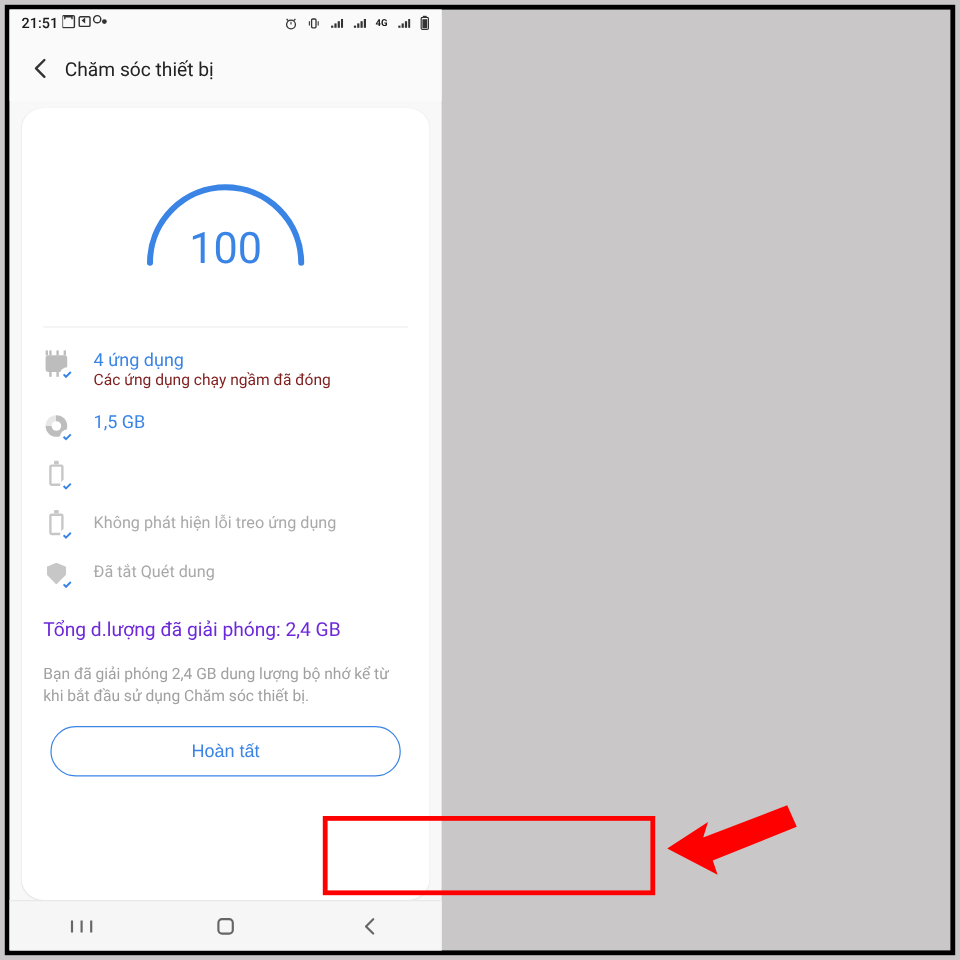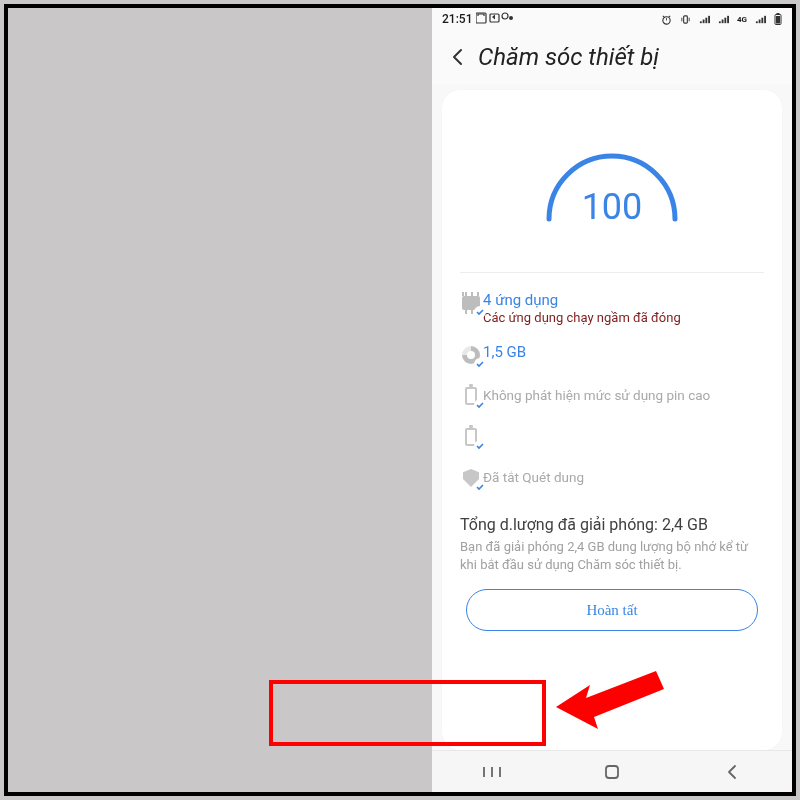--- a/index.html
+++ b/index.html
@@ -9,21 +9,21 @@
     font-family: -apple-system, BlinkMacSystemFont, "Segoe UI", Roboto, sans-serif;
     position: relative;
     overflow: hidden;
   }
   .frame {
     position: absolute;
     top: 4px; left: 4px; right: 4px; bottom: 4px;
     border: 4px solid #000;
     background: #c9c7c8;
     display: flex;
-    justify-content: flex-end;
+    justify-content: flex-start;
   }
   .phone {
     width: 360px;
     height: 100%;
     background: #f8f8f8;
     display: flex;
     flex-direction: column;
     position: relative;
   }
   
@@ -49,24 +49,23 @@
     background: #fafafa;
   }
   .back-arrow {
     width: 36px; height: 36px;
     display: flex; align-items: center; justify-content: center;
     cursor: pointer;
     font-size: 22px;
     color: #333;
   }
   .title-text {
-    font-size: 24px;
+    font-size: 16px;
     color: #222;
     margin-left: 2px;
-    font-style: italic;
   }
   
   .card {
     margin: 6px 10px 0 10px;
     background: #fff;
     border-radius: 18px;
     box-shadow: 0 0 1px rgba(0,0,0,.08);
     flex: 1;
     display: flex;
     flex-direction: column;
@@ -91,21 +90,21 @@
     font-weight: 400;
   }
   .divider {
     height: 1px;
     background: #eee;
     margin: 20px 0 18px 0;
   }
   .item {
     display: flex;
     align-items: flex-start;
-    gap: 1px;
+    gap: 20px;
     margin-bottom: 18px;
   }
   .item-icon {
     width: 22px; height: 22px;
     flex-shrink: 0;
     display: flex; align-items: center; justify-content: center;
     position: relative;
     margin-top: 1px;
   }
   .chip-icon { width: 18px; height: 14px; background: #bdbdbd; border-radius: 2px; position: relative; }
@@ -154,39 +153,40 @@
     color: #7f1d1d;
     margin-top: 1px;
   }
   .item-plain {
     font-size: 13.5px;
     color: #a9a9a9;
     line-height: 22px;
   }
   .summary-title {
     font-size: 16px;
-    color: #404040;
+    color: #6d28d9;
     margin: 8px 0 4px 0;
   }
   .summary-sub {
     font-size: 13px;
     color: #a0a0a0;
     line-height: 1.35;
+    margin-top: 16px;
   }
   .done-btn {
     margin: 16px 6px 4px 6px;
     height: 42px;
     border: 1px solid #3a84e6;
     border-radius: 21px;
     background: transparent;
     color: #3a84e6;
     font-size: 15px;
     font-weight: 500;
     cursor: pointer;
-    display: flex; align-items: center; justify-content: center; font-family: Liberation Serif, serif;
+    display: flex; align-items: center; justify-content: center;
   }
   
   .nav-bar {
     height: 42px;
     background: #f6f6f6;
     border-top: 1px solid #e8e8e8;
     display: flex;
     justify-content: space-around;
     align-items: center;
   }
@@ -319,33 +319,33 @@
 
       <div class="item">
         <div class="item-icon">
           <div class="batt-icon"></div>
           <div class="check-badge">
               <svg viewBox="0 0 10 10">
                 <polyline points="2,5 4,7 8,3" fill="none" stroke="#3a84e6" stroke-width="1.6"></polyline>
               </svg>
             </div>
         </div>
+      </div>
+
+      <div class="item">
+        <div class="item-icon">
+          <div class="batt-icon"></div>
+          <div class="check-badge">
+              <svg viewBox="0 0 10 10">
+                <polyline points="2,5 4,7 8,3" fill="none" stroke="#3a84e6" stroke-width="1.6"></polyline>
+              </svg>
+            </div>
+        </div>
         <div class="item-text">
-          <div class="item-plain">Không phát hiện mức sử dụng pin cao</div>
-        </div>
-      </div>
-
-      <div class="item">
-        <div class="item-icon">
-          <div class="batt-icon"></div>
-          <div class="check-badge">
-              <svg viewBox="0 0 10 10">
-                <polyline points="2,5 4,7 8,3" fill="none" stroke="#3a84e6" stroke-width="1.6"></polyline>
-              </svg>
-            </div>
+          <div class="item-plain">Không phát hiện lỗi treo ứng dụng</div>
         </div>
       </div>
 
       <div class="item">
         <div class="item-icon">
           <div class="shield-icon"></div>
           <div class="check-badge">
               <svg viewBox="0 0 10 10">
                 <polyline points="2,5 4,7 8,3" fill="none" stroke="#3a84e6" stroke-width="1.6"></polyline>
               </svg>

